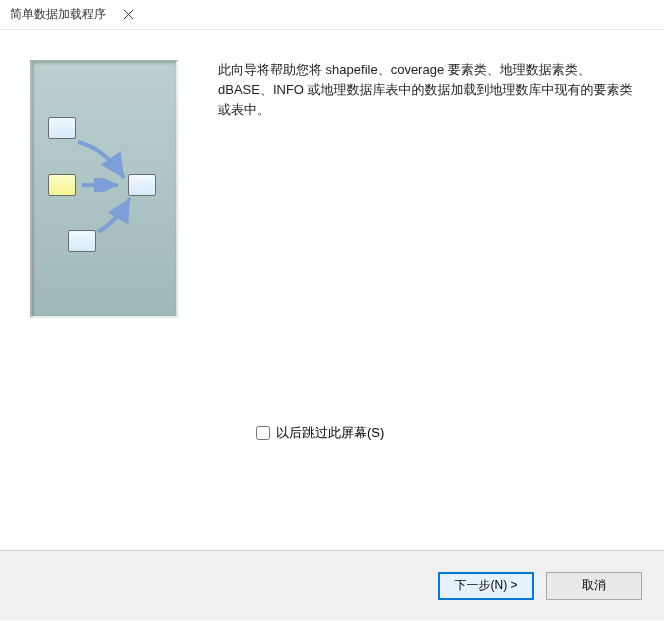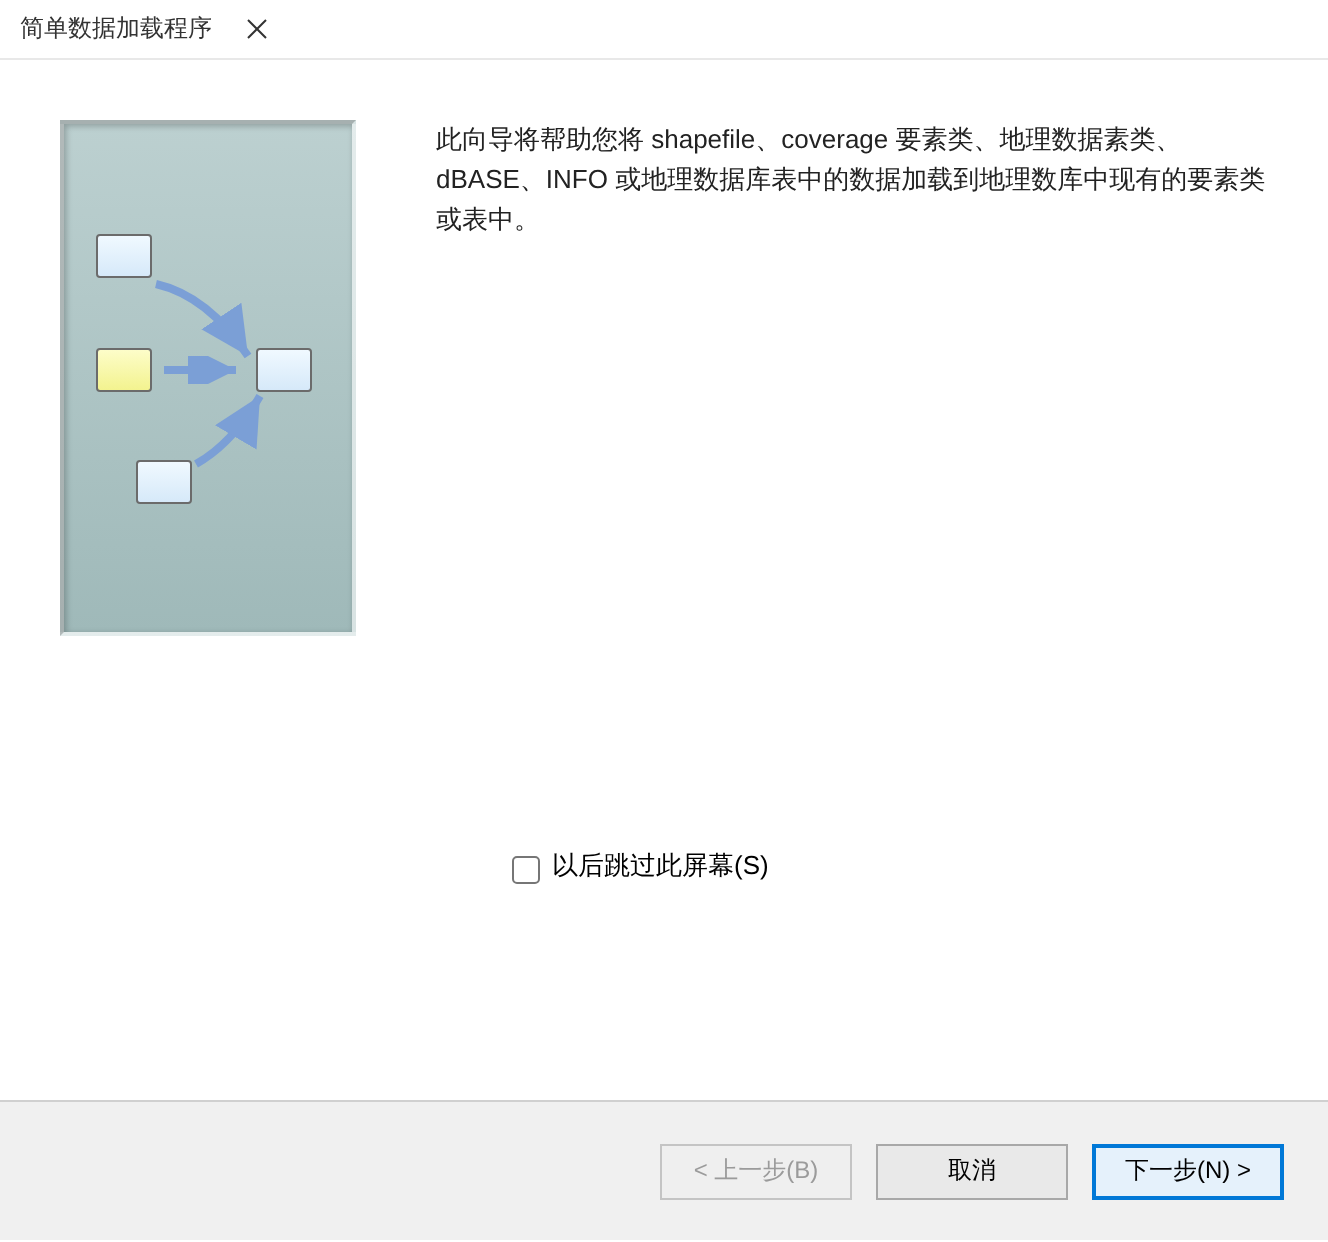--- a/index.html
+++ b/index.html
@@ -10,21 +10,21 @@
 .titlebar .close svg{stroke:#333;stroke-width:1}
 .content{display:flex;padding:30px 20px 12px 30px;height:520px;position:relative}
 .wizpic{width:148px;height:258px;background:linear-gradient(#bcd0d0,#9fb9b9);border:2px inset rgba(255,255,255,.6);box-shadow:inset 1px 1px 3px rgba(0,0,0,.25);position:relative;flex:none}
 .box{position:absolute;width:28px;height:22px;border:1px solid #6b6b6b;border-radius:2px}
 .box.y{background:linear-gradient(#fdfdc9,#f3f38f);top:112px;left:16px}
 .box.b1{background:linear-gradient(#f0f9ff,#d6e9f9);top:55px;left:16px}
 .box.b2{background:linear-gradient(#f0f9ff,#d6e9f9);top:112px;left:96px}
 .box.b3{background:linear-gradient(#f0f9ff,#d6e9f9);top:168px;left:36px}
 .arrow{position:absolute;pointer-events:none}
 .desc{margin-left:40px;flex:1;color:#222;font-size:13px;line-height:20px}
-.skiprow{position:absolute;left:256px;top:394px;display:flex;align-items:flex-end;gap:6px;font-size:13px}
+.skiprow{position:absolute;left:256px;top:394px;display:flex;align-items:center;gap:6px;font-size:13px}
 .skiprow input{width:14px;height:14px}
 .footer{height:70px;border-top:1px solid #d0d0d0;display:flex;align-items:center;justify-content:flex-end;padding-right:22px;gap:12px;background:#f0f0f0}
 .btn{width:96px;height:28px;border:1px solid #a8a8a8;background:#e9e9e9;font-size:12px;font-family:inherit;cursor:pointer}
 .btn:disabled{color:#9b9b9b;cursor:default;background:#efefef;border-color:#c4c4c4}
 .btn.primary{border:2px solid #0078d7;background:#e5f1fb;padding:0}
 </style>
 </head>
 <body>
 
 <div class="titlebar">
@@ -69,16 +69,15 @@
   </div>
   <div class="desc">此向导将帮助您将 shapefile、coverage 要素类、地理数据素类、dBASE、INFO 或地理数据库表中的数据加载到地理数库中现有的要素类或表中。</div>
 
   <label class="skiprow">
     <input type="checkbox" style="">
     <span>以后跳过此屏幕(S)</span>
   </label>
 </div>
 
 <div class="footer">
-  <button class="btn" disabled="">&lt; 上一步(B)</button>
+  <button class="btn primary">下一步(N) &gt;</button>
   <button class="btn">取消</button>
-  <button class="btn primary">下一步(N) &gt;</button>
 </div>
 
 </body></html>

